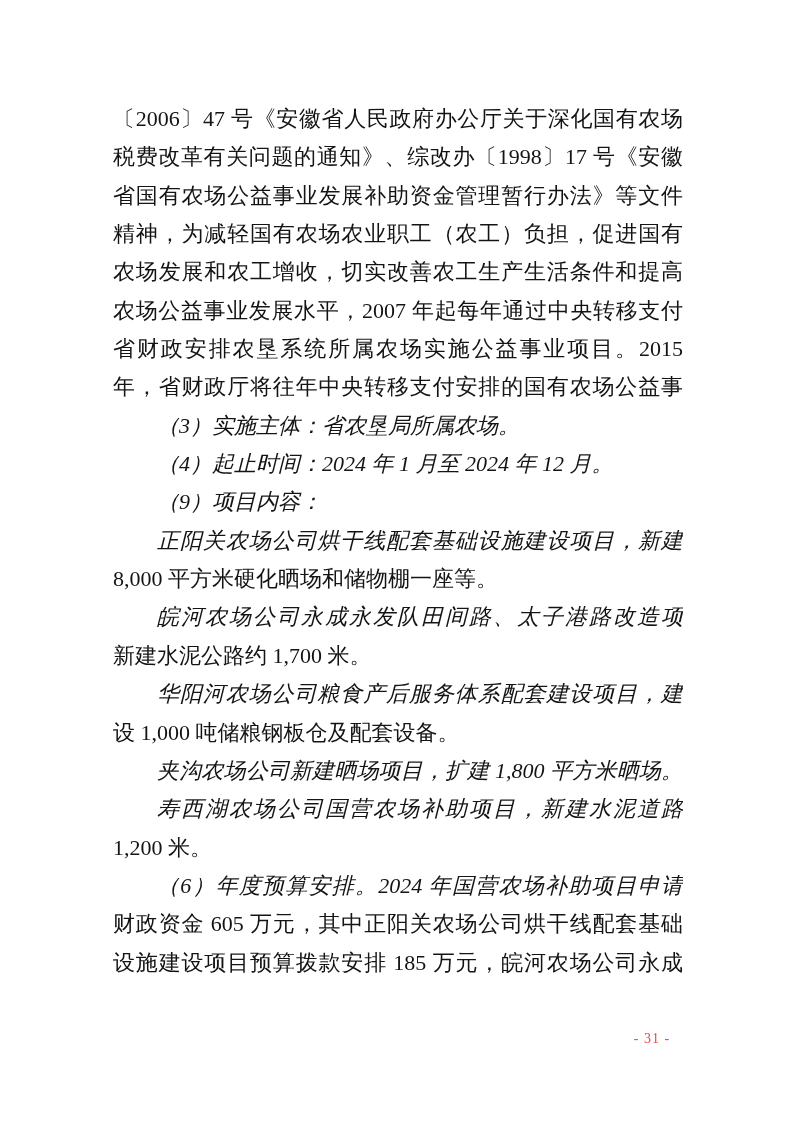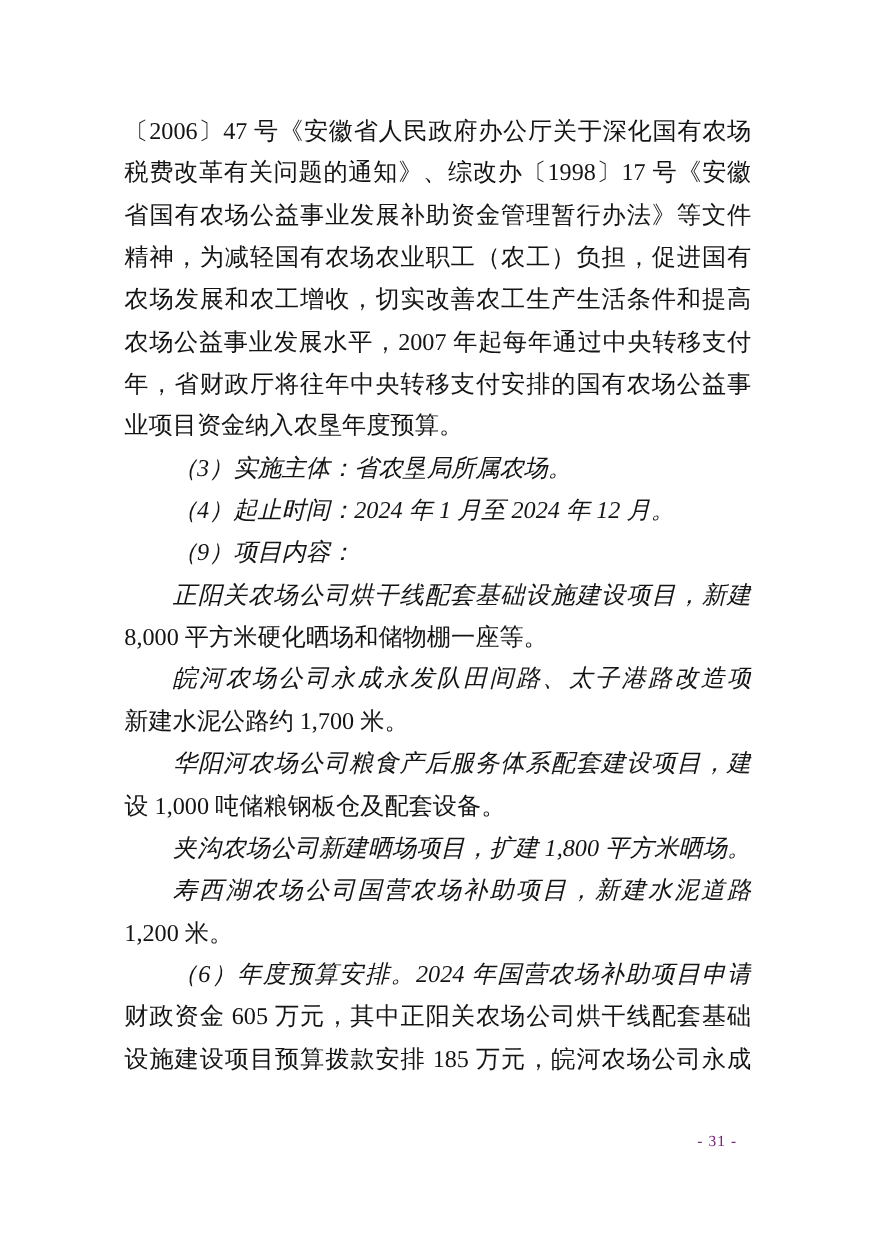--- a/index.html
+++ b/index.html
@@ -38,36 +38,36 @@
   }
   .page-number {
     position: absolute;
     top: 1030px;
     left: 610px;
     width: 84px;
     text-align: center;
     font-size: 14px;
     line-height: 17px;
     letter-spacing: 1px;
-    color: #701a75;
+    color: #ef4444;
   }
 </style>
 </head>
 <body>
 
 <div class="page">
   <div class="text-block">
       <div class="line fill">〔2006〕47 号《安徽省人民政府办公厅关于深化国有农场</div>
       <div class="line fill">税费改革有关问题的通知》、综改办〔1998〕17 号《安徽</div>
       <div class="line fill">省国有农场公益事业发展补助资金管理暂行办法》等文件</div>
       <div class="line fill">精神，为减轻国有农场农业职工（农工）负担，促进国有</div>
       <div class="line fill">农场发展和农工增收，切实改善农工生产生活条件和提高</div>
       <div class="line fill">农场公益事业发展水平，2007 年起每年通过中央转移支付</div>
+      <div class="line fill">省财政安排农垦系统所属农场实施公益事业项目。2015</div>
       <div class="line fill">年，省财政厅将往年中央转移支付安排的国有农场公益事</div>
-      <div class="line">业项目资金纳入农垦年度预算。</div>
       <div class="line indent">（3）实施主体：省农垦局所属农场。</div>
       <div class="line indent">（4）起止时间：2024 年 1 月至 2024 年 12 月。</div>
       <div class="line indent">（9）项目内容：</div>
       <div class="line indent fill">正阳关农场公司烘干线配套基础设施建设项目，新建</div>
       <div class="line">8,000 平方米硬化晒场和储物棚一座等。</div>
       <div class="line indent fill">皖河农场公司永成永发队田间路、太子港路改造项目，</div>
       <div class="line">新建水泥公路约 1,700 米。</div>
       <div class="line indent fill">华阳河农场公司粮食产后服务体系配套建设项目，建</div>
       <div class="line">设 1,000 吨储粮钢板仓及配套设备。</div>
       <div class="line indent fill">夹沟农场公司新建晒场项目，扩建 1,800 平方米晒场。</div>

